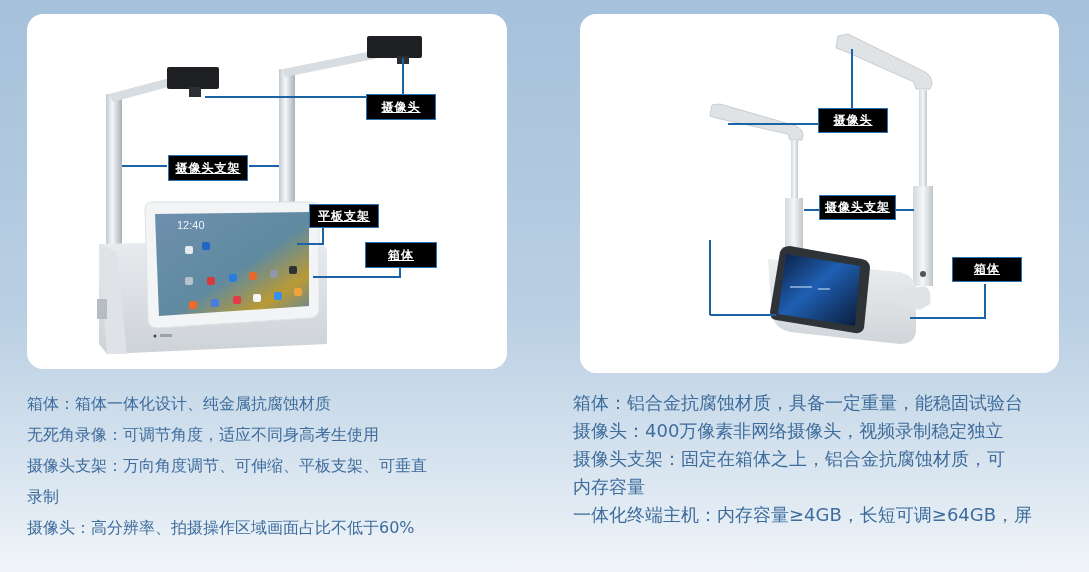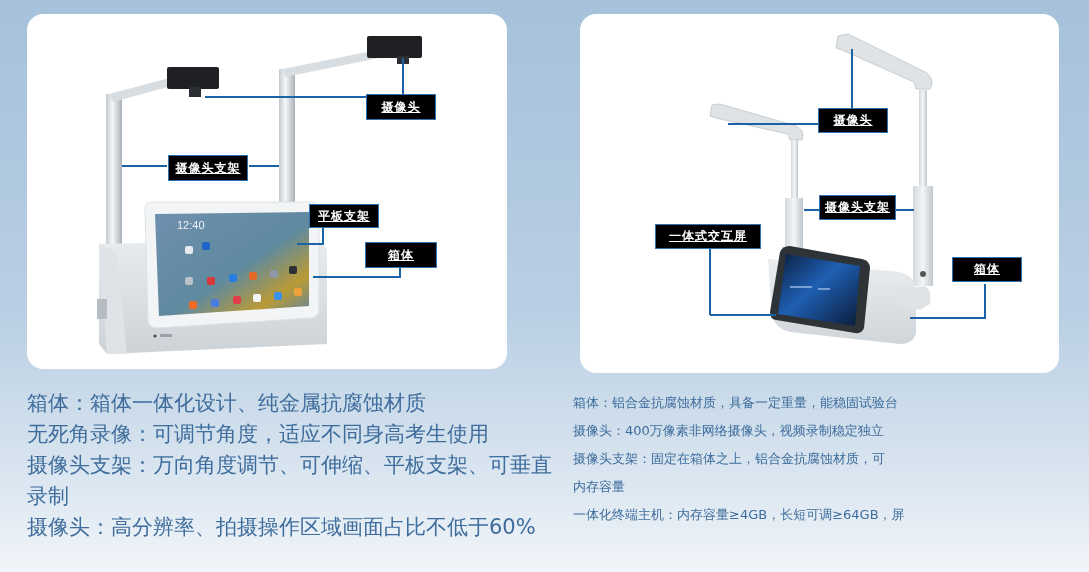--- a/index.html
+++ b/index.html
@@ -24,25 +24,25 @@
       font-size: 12px;
       font-weight: bold;
       display: flex; align-items: center; justify-content: center;
       letter-spacing: 1px;
       border: 1px solid #2a74b5;
       text-decoration: underline;
     }
     .specs {
       position: absolute;
       color: #3e6c9c;
-      font-size: 21px;
+      font-size: 16px;
     }
     .specs p { white-space: nowrap; }
     #specs-left { left: 27px; top: 388px; line-height: 31px; }
-    #specs-right { left: 573px; top: 389px; line-height: 28px; font-size: 13px; }
+    #specs-right { left: 573px; top: 389px; line-height: 28px; font-size: 18px; }
   </style>
 </head>
 <body>
 
 <div id="panel-left" class="panel">
   <svg width="480" height="355" viewBox="0 0 480 355" style="position:absolute;left:0;top:0">
     <defs>
       <linearGradient id="lp" x1="0" x2="1">
           <stop offset="0" stop-color="#c3c9cf"></stop>
           <stop offset=".4" stop-color="#f5f7f9"></stop>
@@ -153,21 +153,20 @@
     <line x1="148" y1="110" x2="245" y2="110" stroke="#1a63a6" stroke-width="2"></line>
     <line x1="224" y1="196" x2="245" y2="196" stroke="#1a63a6" stroke-width="2"></line>
     <line x1="313" y1="196" x2="334" y2="196" stroke="#1a63a6" stroke-width="2"></line>
     <line x1="130" y1="226" x2="130" y2="301" stroke="#1a63a6" stroke-width="2"></line>
     <line x1="130" y1="301" x2="196" y2="301" stroke="#1a63a6" stroke-width="2"></line>
     <line x1="405" y1="270" x2="405" y2="304" stroke="#1a63a6" stroke-width="2"></line>
     <line x1="330" y1="304" x2="406" y2="304" stroke="#1a63a6" stroke-width="2"></line>
   </svg>
   <div class="label" style="left:238px;top:94px;width:70px;height:25px;">摄像头</div>
   <div class="label" style="left:239px;top:181px;width:77px;height:25px;">摄像头支架</div>
-  <div class="label" style="left:75px;top:210px;width:106px;height:25px;">一体式交互屏</div>
   <div class="label" style="left:372px;top:243px;width:70px;height:25px;">箱体</div>
 </div>
 
 <div id="specs-left" class="specs">
   <p>箱体：箱体一体化设计、纯金属抗腐蚀材质</p>
   <p>无死角录像：可调节角度，适应不同身高考生使用</p>
   <p>摄像头支架：万向角度调节、可伸缩、平板支架、可垂直</p>
   <p>录制</p>
   <p>摄像头：高分辨率、拍摄操作区域画面占比不低于60%</p>
 </div>

